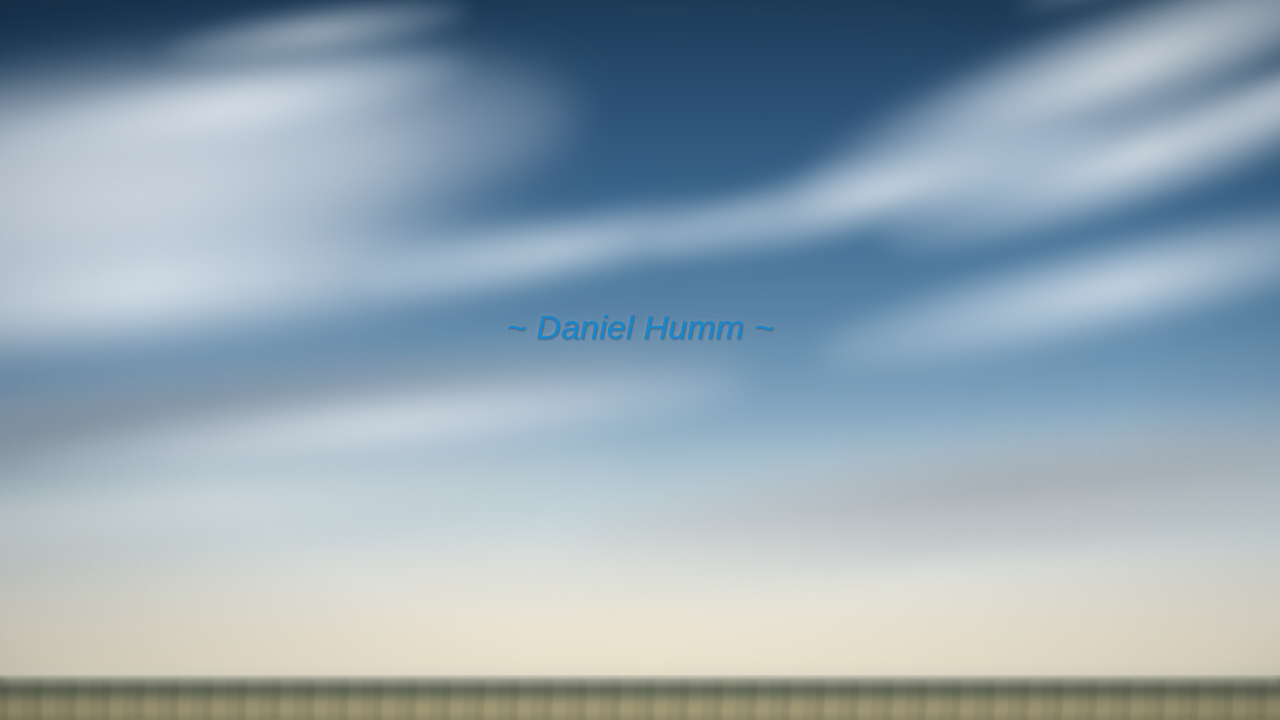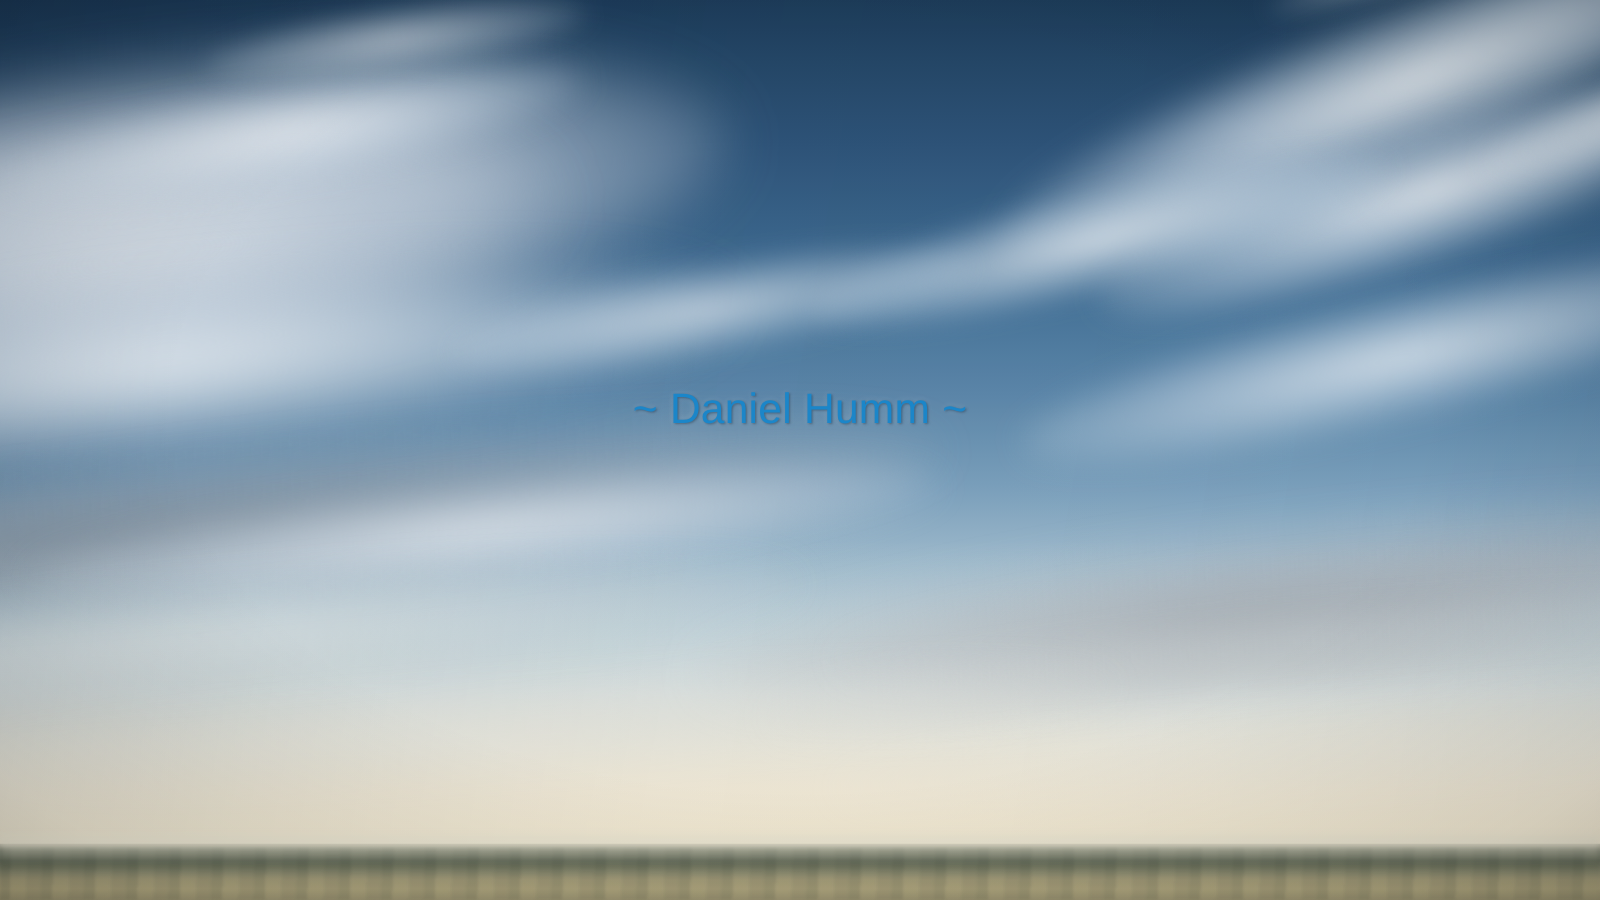--- a/index.html
+++ b/index.html
@@ -403,20 +403,21 @@
     text-align: center;
     color: #1b86c9;
     font-family: "Liberation Sans", sans-serif;
     font-size: 34px;
     font-weight: 400;
     line-height: 40px;
     letter-spacing: 0.2px;
     text-shadow:
        1px 1px 2px rgba(20,40,60,0.45),
        0 0 5px rgba(255,255,255,0.18);
+    font-style: italic;
   }
 </style>
 </head>
 <body>
 
 <div id="stage">
 
   <div class="sky-base"></div>
   <div class="sky-tint"></div>
 

